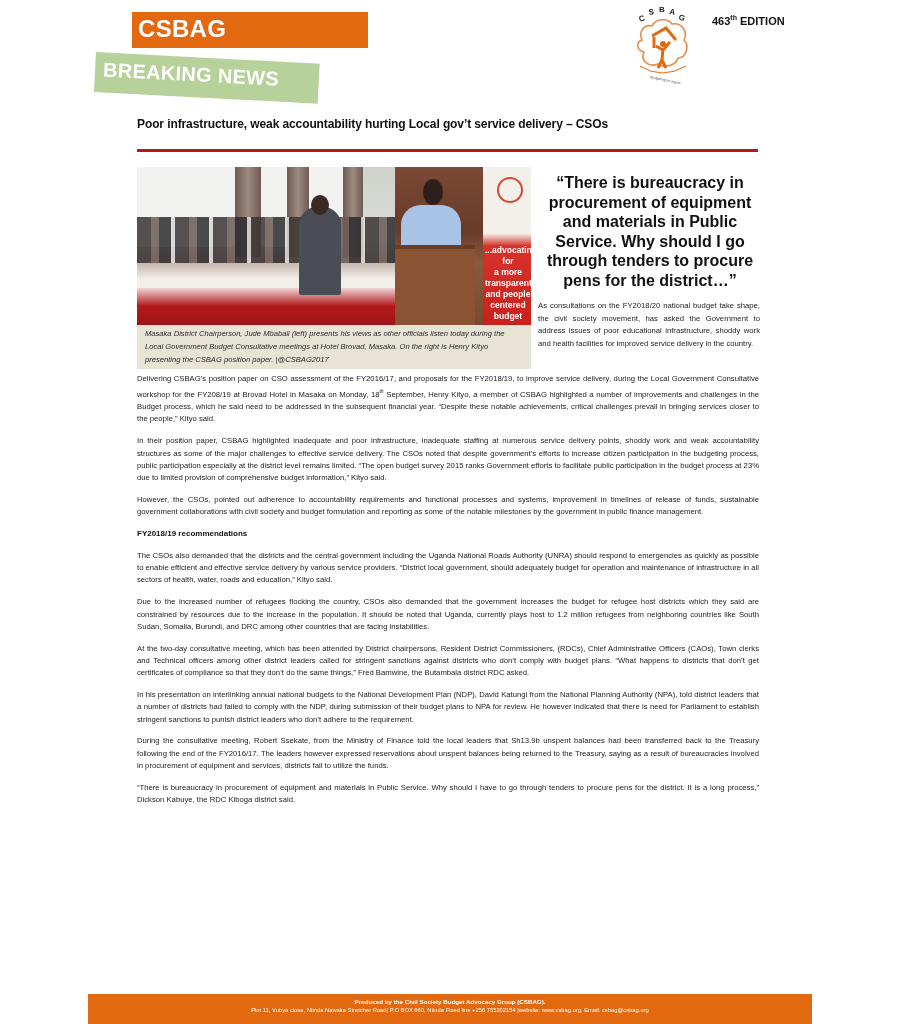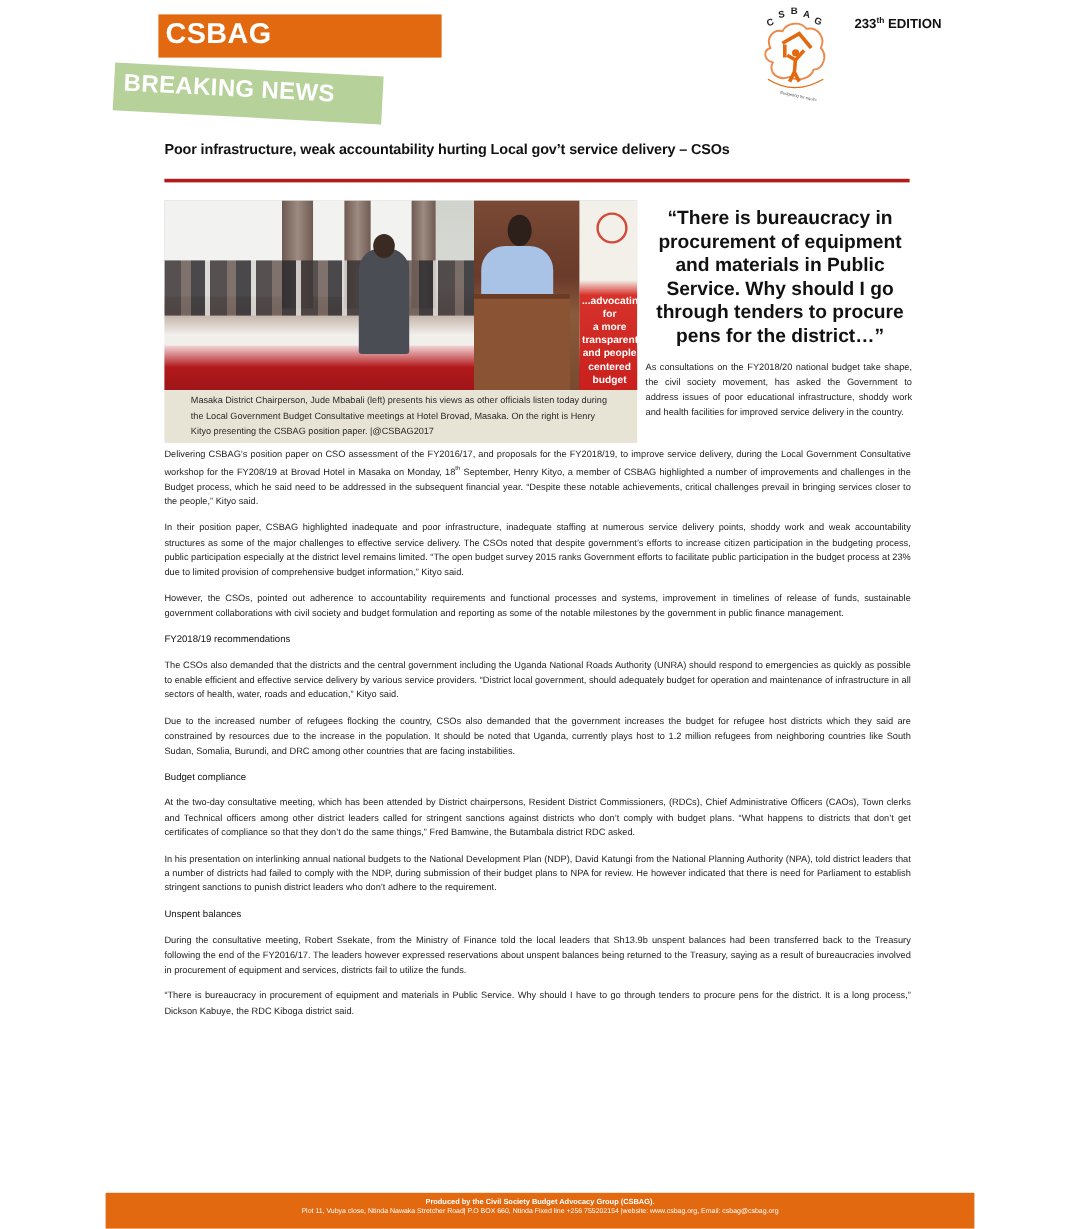--- a/index.html
+++ b/index.html
@@ -41,33 +41,33 @@
   .photo .speaker2 { position: absolute; left: 264px; top: 38px; width: 60px; height: 40px; background: #a9c3e6; border-radius: 20px 20px 0 0; }
   .photo .speaker2::before { content: ""; position: absolute; left: 22px; top: -26px; width: 20px; height: 26px; border-radius: 50%; background: #2d1f1a; }
   .photo .podium { position: absolute; left: 258px; top: 78px; width: 80px; height: 80px; background: #8a5434; border-top: 4px solid #6b3c24; }
   .photo .standee { position: absolute; left: 346px; top: 0; width: 48px; height: 158px; background: linear-gradient(180deg,#f3f0ea 0%, #f3f0ea 42%, #d6322a 50%, #c9201d 100%); }
   .photo .standee-text { position: absolute; left: 348px; top: 78px; width: 46px; color: #fff; font-family: "Liberation Sans", sans-serif;
                          font-weight: bold; font-size: 8.5px; line-height: 11px; text-align: center; white-space: pre-line; }
   .photo .standee-logo { position: absolute; left: 360px; top: 10px; width: 22px; height: 22px; border-radius: 50%; border: 2px solid #d34a3a; }
 
   .caption { position: absolute; left: 137px; top: 325px; width: 394px; height: 44px; background: #e7e3d5;
              font-family: "Liberation Sans", sans-serif; font-size: 7.6px; line-height: 13px; color: #2a2a2a;
-             padding: 2px 22px; box-sizing: border-box; }
+             padding: 2px 8px; box-sizing: border-box; font-style: italic; }
 
   
   .pullquote { position: absolute; left: 538px; top: 173px; width: 224px; text-align: center;
                font-family: "Liberation Sans", sans-serif; font-weight: bold; font-size: 16px; line-height: 19.5px; color: #111; }
   .intro { position: absolute; left: 538px; top: 300px; width: 222px; text-align: justify;
            font-family: "Liberation Sans", sans-serif; font-size: 7.7px; line-height: 12.6px; color: #222; }
 
   
   .body { position: absolute; left: 137px; top: 373px; width: 622px;
           font-family: "Liberation Sans", sans-serif; font-size: 7.7px; line-height: 12.3px; color: #222; }
   .body p { margin: 0 0 9.5px 0; text-align: justify; }
-  .body h3 { margin: 0 0 9.5px 0; font-size: 8px; font-weight: normal; color: #111; }
+  .body h3 { margin: 0 0 9.5px 0; font-size: 8px; font-weight: bold; color: #111; }
   .body sup { font-size: 5px; }
 
   
   .footer { position: absolute; left: 88px; top: 994px; width: 724px; height: 30px; background: #e2690f;
             color: #fff; text-align: center; font-family: "Liberation Sans", sans-serif; }
   .footer .f1 { font-size: 6.2px; font-weight: bold; margin-top: 4px; }
   .footer .f2 { font-size: 5.8px; margin-top: 2px; }
 </style>
 </head>
 <body>
@@ -90,21 +90,21 @@
     <text x="8" y="16" font-size="8" font-weight="bold" fill="#222" font-family="Liberation Sans, sans-serif" transform="rotate(-20 8 16)">C</text>
     <text x="17" y="9" font-size="8" font-weight="bold" fill="#222" font-family="Liberation Sans, sans-serif" transform="rotate(-8 17 9)">S</text>
     <text x="27" y="6" font-size="8" font-weight="bold" fill="#222" font-family="Liberation Sans, sans-serif">B</text>
     <text x="37" y="8" font-size="8" font-weight="bold" fill="#222" font-family="Liberation Sans, sans-serif" transform="rotate(10 37 8)">A</text>
     <text x="46" y="13" font-size="8" font-weight="bold" fill="#222" font-family="Liberation Sans, sans-serif" transform="rotate(22 46 13)">G</text>
     <text x="18" y="72" font-size="3.5" fill="#555" font-family="Liberation Sans, sans-serif" transform="rotate(12 18 72)">Budgeting for equity</text>
   </svg>
 </div>
 
 <div class="edition">
-  <span>233</span><sup>th</sup>
+  <span>463</span><sup>th</sup>
   <span>EDITION</span>
 </div>
 
 <div class="headline">Poor infrastructure, weak accountability hurting Local gov’t service delivery – CSOs</div>
 <div class="rule"></div>
 
 <div class="photo">
   <div class="window" style="left:0;width:180px;"></div>
   <div class="curtain" style="left:98px;width:26px;"></div>
   <div class="window" style="left:124px;width:34px;"></div>
@@ -133,25 +133,23 @@
 
 <div class="body">
   <p>Delivering CSBAG’s position paper on CSO assessment of the FY2016/17, and proposals for the FY2018/19, to improve service delivery, during the Local Government Consultative workshop for the FY208/19 at Brovad Hotel in Masaka on Monday, 18<sup>th</sup> September, Henry Kityo, a member of CSBAG highlighted a number of improvements and challenges in the Budget process, which he said need to be addressed in the subsequent financial year. “Despite these notable achievements, critical challenges prevail in bringing services closer to the people,” Kityo said.</p>
   <p>In their position paper, CSBAG highlighted inadequate and poor infrastructure, inadequate staffing at numerous service delivery points, shoddy work and weak accountability structures as some of the major challenges to effective service delivery. The CSOs noted that despite government’s efforts to increase citizen participation in the budgeting process, public participation especially at the district level remains limited. “The open budget survey 2015 ranks Government efforts to facilitate public participation in the budget process at 23% due to limited provision of comprehensive budget information,” Kityo said.</p>
   <p>However, the CSOs, pointed out adherence to accountability requirements and functional processes and systems, improvement in timelines of release of funds, sustainable government collaborations with civil society and budget formulation and reporting as some of the notable milestones by the government in public finance management.</p>
 
   <h3>FY2018/19 recommendations</h3>
   <p>The CSOs also demanded that the districts and the central government including the Uganda National Roads Authority (UNRA) should respond to emergencies as quickly as possible to enable efficient and effective service delivery by various service providers. “District local government, should adequately budget for operation and maintenance of infrastructure in all sectors of health, water, roads and education,” Kityo said.</p>
   <p>Due to the increased number of refugees flocking the country, CSOs also demanded that the government increases the budget for refugee host districts which they said are constrained by resources due to the increase in the population. It should be noted that Uganda, currently plays host to 1.2 million refugees from neighboring countries like South Sudan, Somalia, Burundi, and DRC among other countries that are facing instabilities.</p>
 
-  <h3>Budget compliance</h3>
   <p>At the two-day consultative meeting, which has been attended by District chairpersons, Resident District Commissioners, (RDCs), Chief Administrative Officers (CAOs), Town clerks and Technical officers among other district leaders called for stringent sanctions against districts who don’t comply with budget plans. “What happens to districts that don’t get certificates of compliance so that they don’t do the same things,” Fred Bamwine, the Butambala district RDC asked.</p>
   <p>In his presentation on interlinking annual national budgets to the National Development Plan (NDP), David Katungi from the National Planning Authority (NPA), told district leaders that a number of districts had failed to comply with the NDP, during submission of their budget plans to NPA for review. He however indicated that there is need for Parliament to establish stringent sanctions to punish district leaders who don’t adhere to the requirement.</p>
 
-  <h3>Unspent balances</h3>
   <p>During the consultative meeting, Robert Ssekate, from the Ministry of Finance told the local leaders that Sh13.9b unspent balances had been transferred back to the Treasury following the end of the FY2016/17. The leaders however expressed reservations about unspent balances being returned to the Treasury, saying as a result of bureaucracies involved in procurement of equipment and services, districts fail to utilize the funds.</p>
   <p>“There is bureaucracy in procurement of equipment and materials in Public Service. Why should I have to go through tenders to procure pens for the district. It is a long process,” Dickson Kabuye, the RDC Kiboga district said.</p>
 </div>
 
 <div class="footer">
   <div class="f1">Produced by the Civil Society Budget Advocacy Group (CSBAG).</div>
   <div class="f2">Plot 11, Vubya close, Ntinda Nawaka Stretcher Road| P.O BOX 660, Ntinda Fixed line +256 755202154 |website: www.csbag.org, Email: csbag@csbag.org</div>
 </div>
 
 </body></html>

